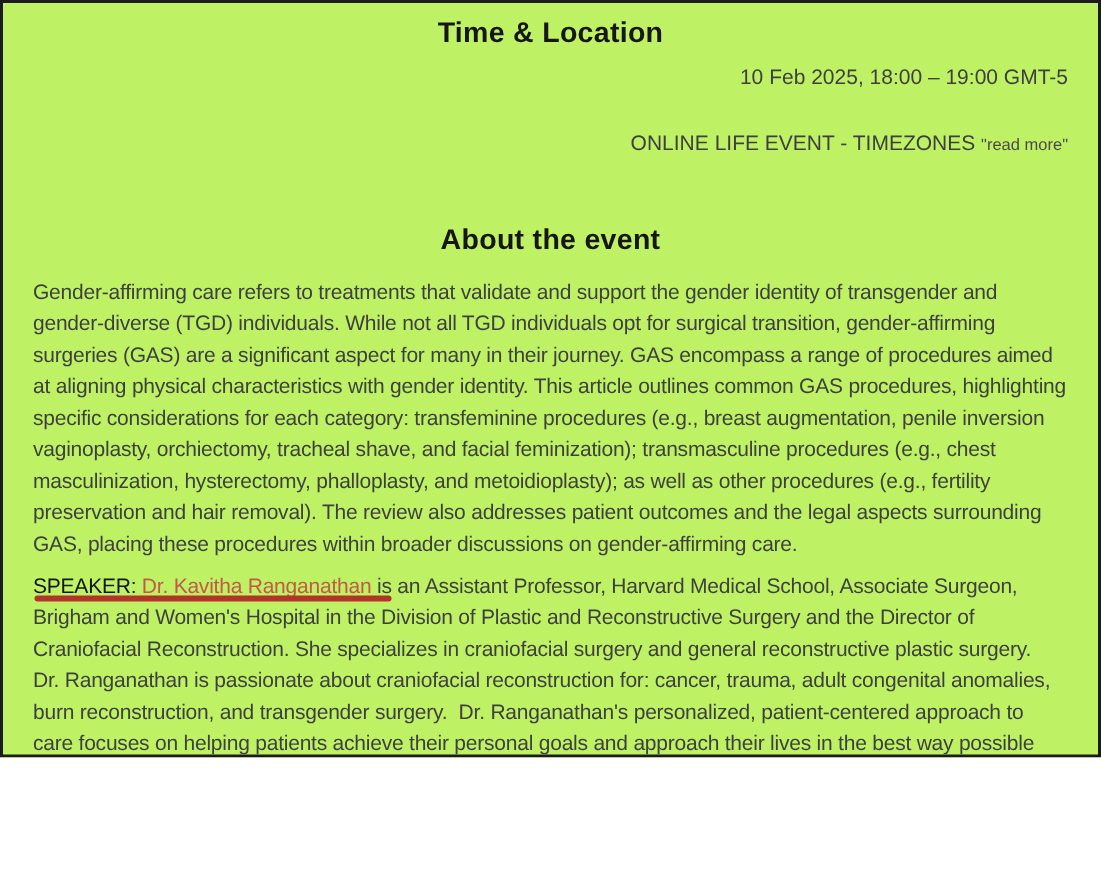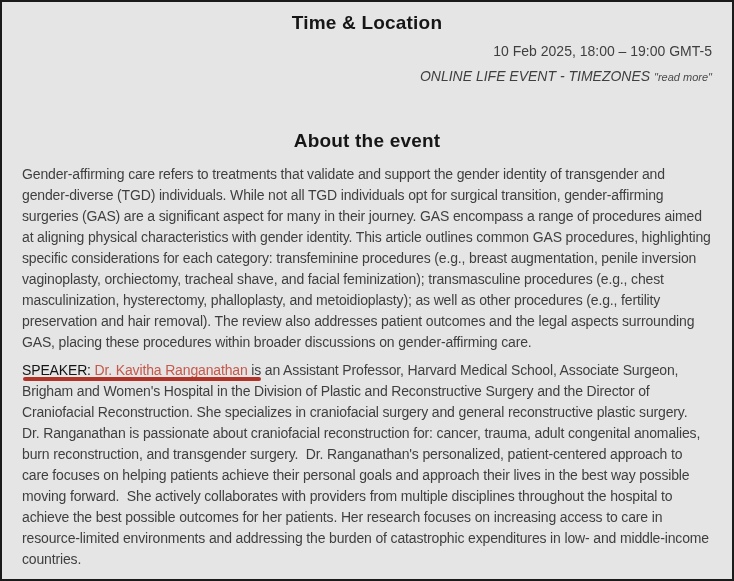--- a/index.html
+++ b/index.html
@@ -1,21 +1,21 @@
 <!DOCTYPE html>
 <html><head>
 <meta charset="utf-8">
 <style>
   html, body { margin: 0; padding: 0; background: #ffffff; }
   .frame {
     width: 734px;
-    height: 581px;
+    height: 505px;
     box-sizing: border-box;
     border: 2px solid #1b1b1b;
-    background: #e5e5e5;
+    background: #bef264;
     font-family: "Liberation Sans", sans-serif;
     overflow: hidden;
     padding: 9px 20px 0 20px;
   }
   .section-title {
     margin: 0;
     text-align: center;
     font-size: 19px;
     font-weight: 700;
     color: #161616;
@@ -23,21 +23,21 @@
     line-height: 23px;
   }
   .about-title { margin-top: 42px; }
   .meta-line {
     text-align: right;
     font-size: 14px;
     color: #3f3f3f;
     line-height: 19px;
     margin: 8px 0 0 0;
   }
-  .venue-line { margin-top: 6px; font-style: italic; }
+  .venue-line { margin-top: 25px; }
   .read-more { font-size: 11px; color: #4a4a4a; cursor: pointer; }
   .body-text {
     font-size: 14px;
     color: #3f3f3f;
     line-height: 21px;
     letter-spacing: -0.15px;
     margin: 12px 0 0 0;
     text-align: left;
   }
   .speaker-para {

